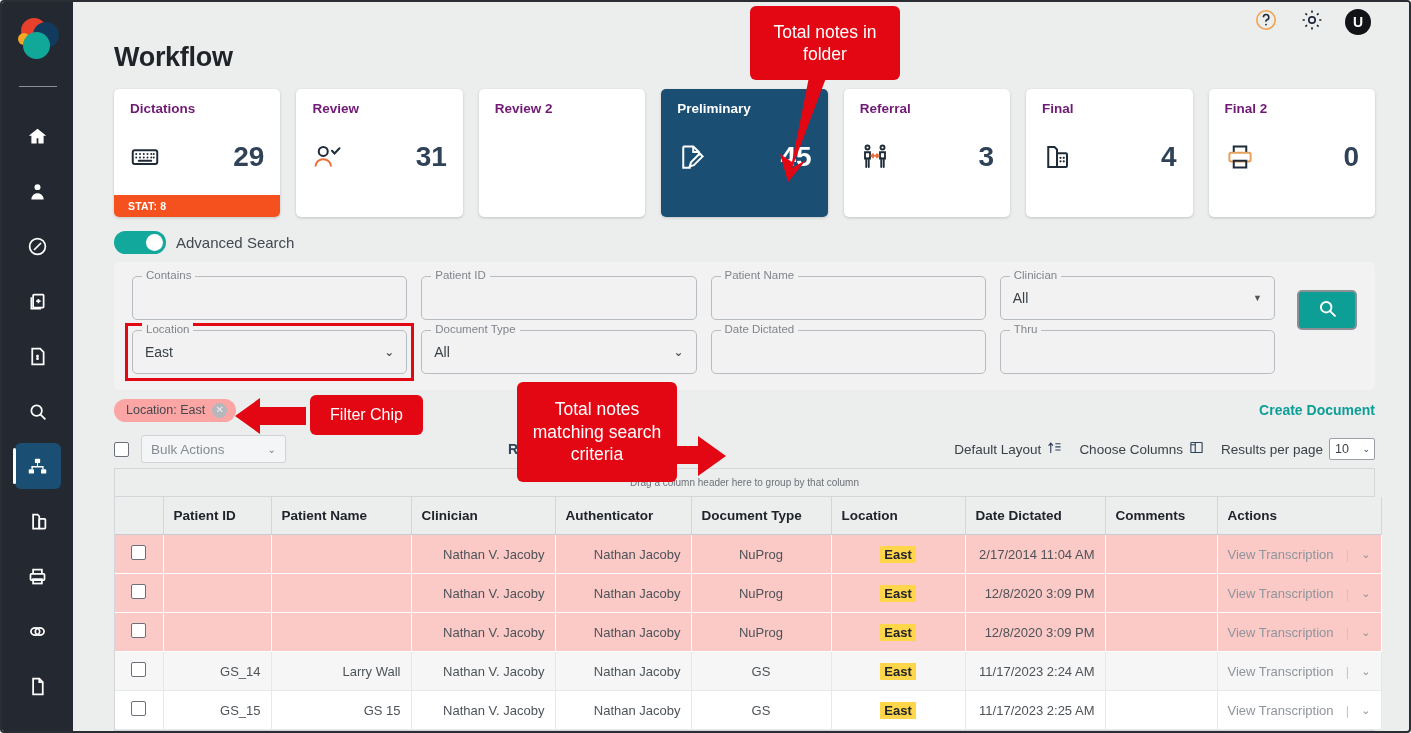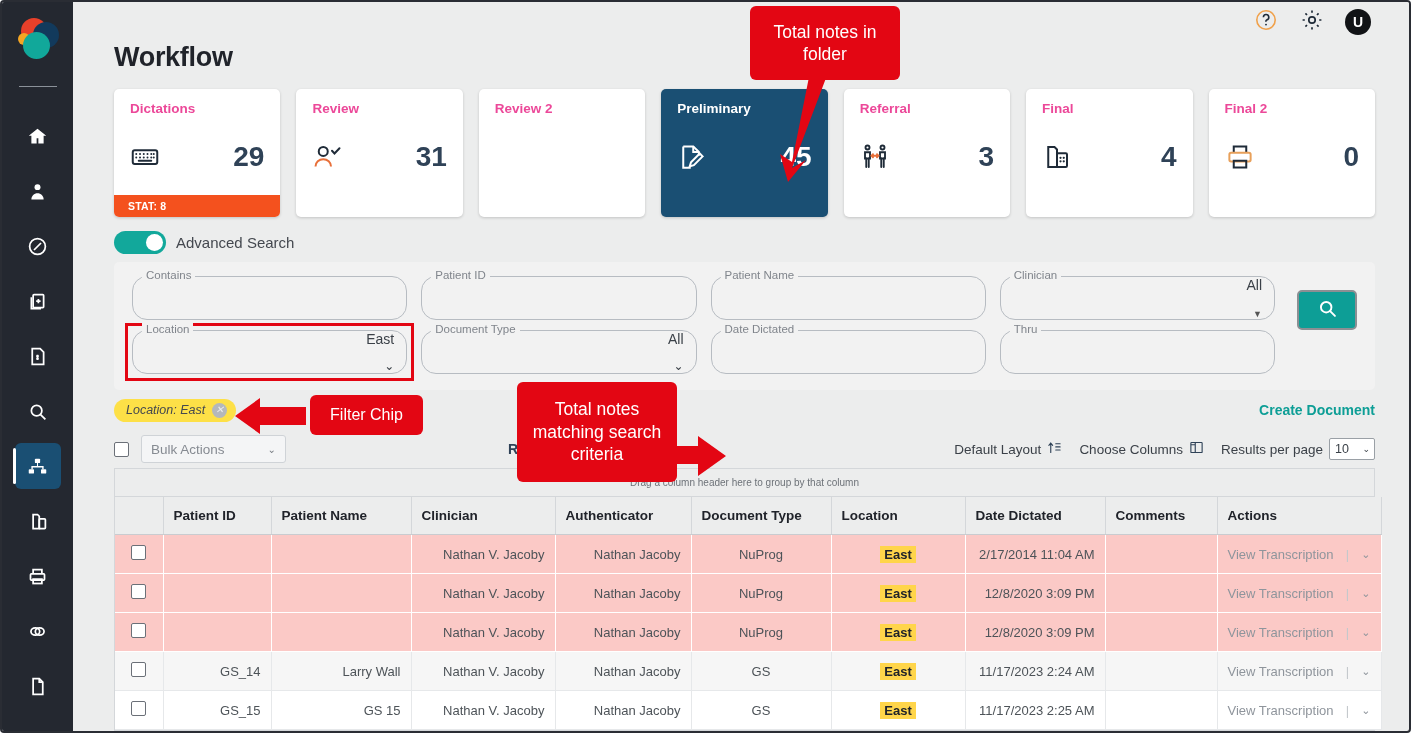--- a/index.html
+++ b/index.html
@@ -81,21 +81,21 @@
     background: #ffffff;
     border-radius: 5px;
     height: 128px;
     box-shadow: 0 1px 3px rgba(0,0,0,.18);
     padding: 12px 16px 0 16px;
     position: relative;
     overflow: hidden;
   }
   .card.sel { background: #1a4f73; }
   .card .ct {
-    font-size: 13.5px; font-weight: 700; color: #ec4899;
+    font-size: 13.5px; font-weight: 700; color: #701a75;
   }
   .card.sel .ct { color: #ffffff; }
   .card .crow {
     position: absolute; left: 16px; right: 16px; top: 52px;
     display: flex; align-items: center; justify-content: space-between;
   }
   .card .cicon { color: #1f2b38; display:flex; }
   .card .cicon svg { width: 30px; height: 30px; }
   .card.sel .cicon { color: #ffffff; }
   .card .cnum { font-size: 28px; font-weight: 700; color: #2f4257; }
@@ -130,45 +130,45 @@
   }
   .fields { flex: 1; display: grid; grid-template-columns: repeat(4, 1fr); gap: 10px 14px; }
   .fld { position: relative; }
   .fld-legend {
     position: absolute; left: 10px; top: -7px;
     background: #f2f2f2; padding: 0 4px;
     font-size: 11.5px; color: #80858c;
     z-index: 2;
   }
   .fld-box {
-    height: 44px; border: 1px solid #b7bcc2; border-radius: 15px;
+    height: 44px; border: 1px solid #b7bcc2; border-radius: 5px;
     background: transparent;
-    display: flex; align-items: flex-end;
+    display: flex; align-items: center;
     padding: 0 12px;
-    font-size: 14px; color: #3b4148; flex-direction: column;
+    font-size: 14px; color: #3b4148;
   }
   .fld-box.select { justify-content: space-between; }
   .fld-box .chev { color: #3b4148; font-size: 12px; }
   .fld-box .chev-sm { color: #555; font-size: 9px; }
   .fld.highlight { outline: 3px solid #e30613; outline-offset: 4px; }
   .search-btn {
     width: 60px; height: 40px; margin-left: 22px; margin-top: 14px;
     background: #0d9e96; border: 2px solid #8c8f93; border-radius: 5px;
     display: flex; align-items: center; justify-content: center;
     color: #fff; flex: 0 0 auto;
   }
   .search-btn svg { width: 21px; height: 21px; }
 
   
   .chip-row { display: flex; align-items: center; height: 40px; position: relative; }
   .chip {
     display: inline-flex; align-items: center; gap: 7px;
-    background: #fde047; border-radius: 14px;
+    background: #fca5a5; border-radius: 14px;
     padding: 4px 9px 4px 12px;
-    font-size: 12.5px; color: #44484f; font-style: italic;
+    font-size: 12.5px; color: #44484f;
   }
   .chip .x {
     width: 15px; height: 15px; border-radius: 50%;
     background: #b4b8bc; color: #eceded;
     display: flex; align-items: center; justify-content: center;
     font-size: 10px; line-height: 1;
   }
   .create-doc {
     margin-left: auto; color: #0d9e96; font-size: 14px; font-weight: 700;
   }

